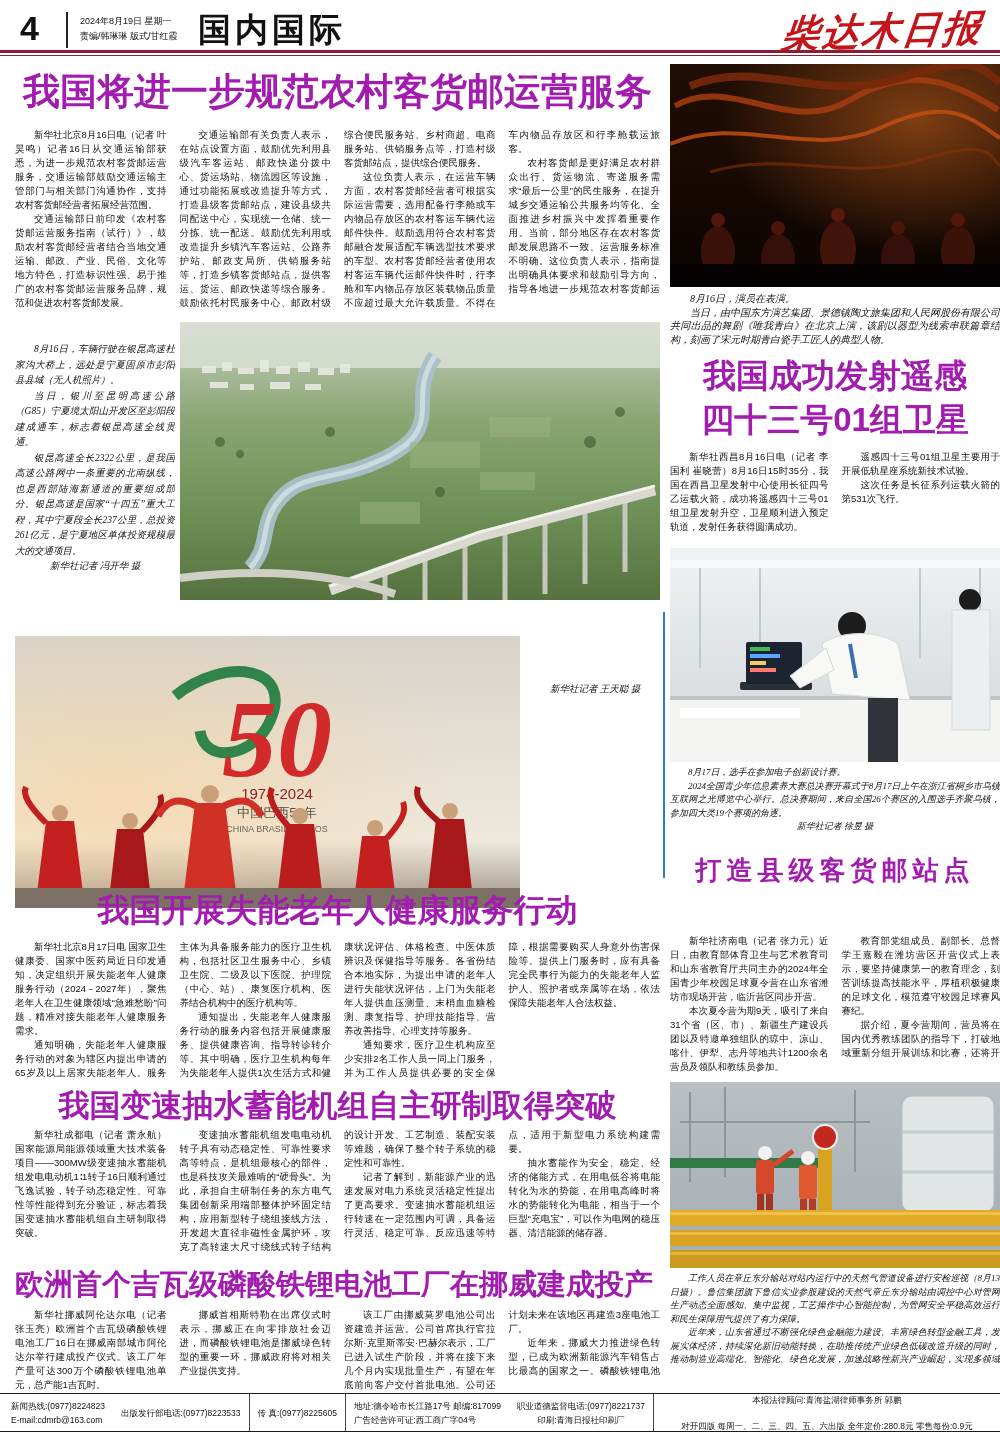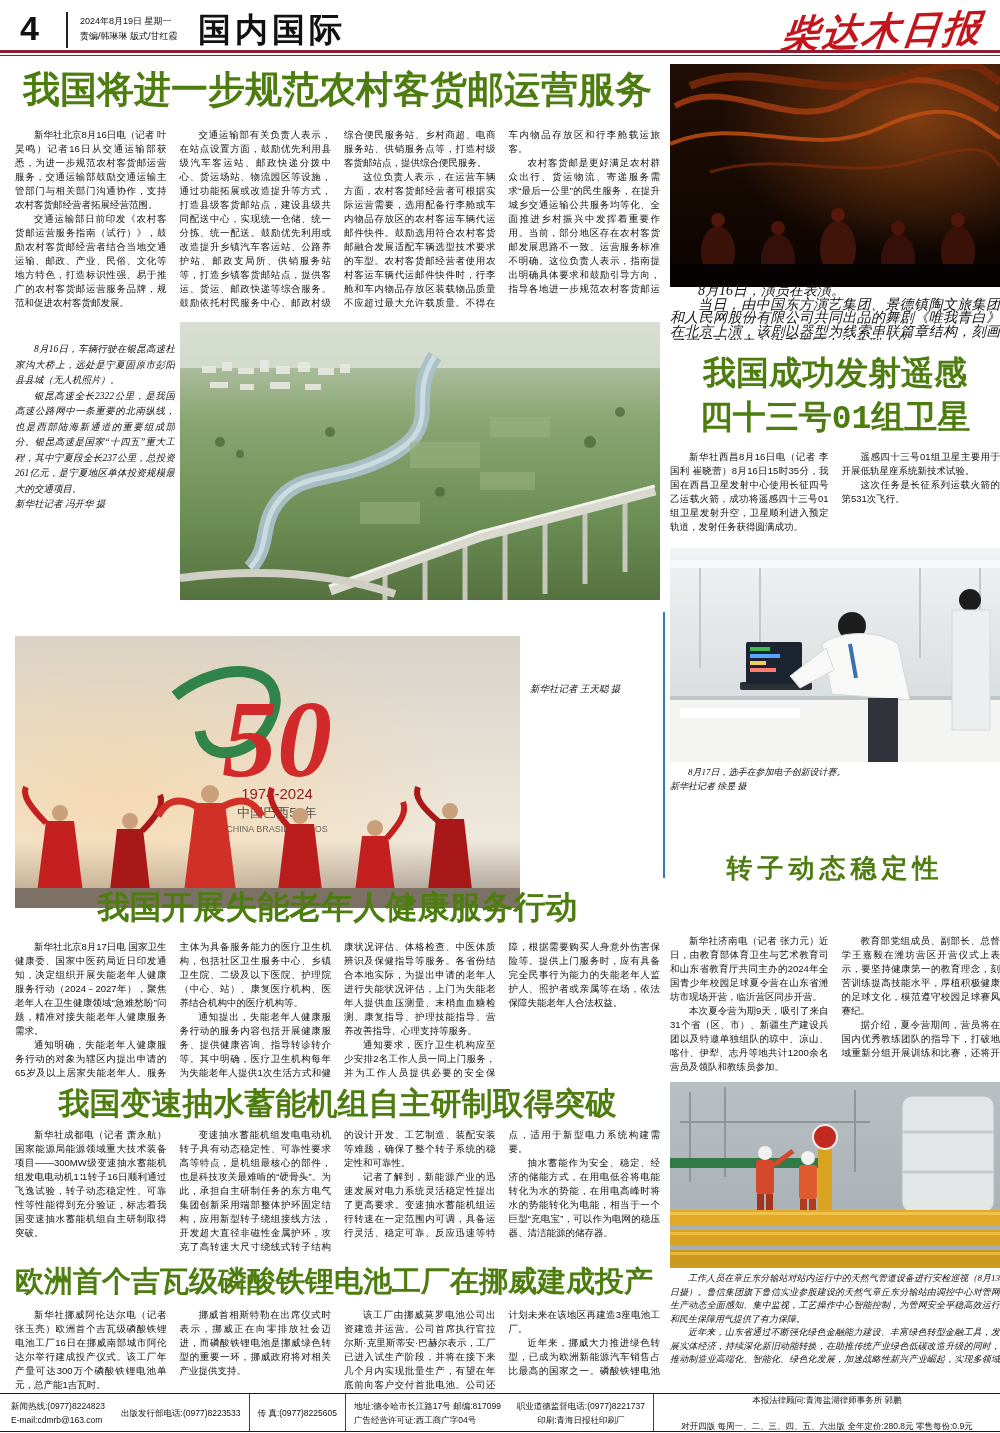--- a/index.html
+++ b/index.html
@@ -10,33 +10,33 @@
   .pageno{position:absolute;left:2px;top:0px;font-size:34px;font-weight:bold;line-height:40px;}
   .hdr-div{position:absolute;left:48px;top:4px;width:2px;height:36px;background:#222;}
   .hdr-meta{position:absolute;left:62px;top:6px;font-size:9px;line-height:15px;white-space:nowrap;}
   .section-title{position:absolute;left:180px;top:0px;font-size:33px;font-weight:900;letter-spacing:4px;
         font-family:Liberation Mono, monospace;}
   .masthead{position:absolute;right:4px;top:-2px;font-size:38px;font-weight:900;font-style:italic;
         transform:skewX(-8deg) rotate(-2deg);letter-spacing:2px;font-family:"Liberation Serif",serif;}
   .rule1{position:absolute;left:0;top:50px;width:1000px;height:3px;}
   .rule2{position:absolute;left:0;top:55px;width:1000px;height:1px;}
   
-  .headline{position:absolute;font-weight:900;text-align:center;white-space:nowrap;color:#4d7c0f;
-        font-family:Liberation Mono, monospace;}
+  .headline{position:absolute;font-weight:900;text-align:center;white-space:nowrap;color:#a21caf;
+        font-family:Liberation Sans, sans-serif;}
   
   .body{position:absolute;font-size:9.5px;line-height:14px;text-align:justify;
         column-gap:13px;column-fill:auto;overflow:hidden;}
   .body .para{margin:0;text-indent:2em;}
   .cols4{column-count:4;}
   .cols2{column-count:2;}
   
   .caption{position:absolute;font-size:9.5px;line-height:15.5px;text-align:justify;overflow:hidden;
         font-family:"Liberation Serif",serif;font-style:italic;}
   .caption .para{margin:0;text-indent:2em;}
-  .byline{text-align:left;margin:0;}
+  .byline{text-align:center;margin:0;}
   
   figure{margin:0;position:absolute;overflow:hidden;background:#ccc;}
   figure svg{display:block;}
   .col-rule{position:absolute;width:2px;background:#2a7fc1;}
   
   .footer{position:absolute;left:0;top:1393px;width:1000px;height:37px;
         border-top:1px solid #1a1a1a;border-bottom:1px solid #1a1a1a;
         display:flex;align-items:stretch;font-size:8.5px;line-height:14px;}
   .fcell{padding:4px 8px;display:flex;flex-direction:column;justify-content:center;white-space:nowrap;}
   .fcell.bl{border-left:1px solid #444;}
@@ -66,20 +66,21 @@
       <p class="para">新华社北京8月16日电（记者 叶昊鸣）记者16日从交通运输部获悉，为进一步规范农村客货邮运营服务，交通运输部鼓励交通运输主管部门与相关部门沟通协作，支持农村客货邮经营者拓展经营范围。</p>
       <p class="para">交通运输部日前印发《农村客货邮运营服务指南（试行）》，鼓励农村客货邮经营者结合当地交通运输、邮政、产业、民俗、文化等地方特色，打造标识性强、易于推广的农村客货邮运营服务品牌，规范和促进农村客货邮发展。</p>
       <p class="para">交通运输部有关负责人表示，在站点设置方面，鼓励优先利用县级汽车客运站、邮政快递分拨中心、货运场站、物流园区等设施，通过功能拓展或改造提升等方式，打造县级客货邮站点，建设县级共同配送中心，实现统一仓储、统一分拣、统一配送。鼓励优先利用或改造提升乡镇汽车客运站、公路养护站、邮政支局所、供销服务站等，打造乡镇客货邮站点，提供客运、货运、邮政快递等综合服务。鼓励依托村民服务中心、邮政村级综合便民服务站、乡村商超、电商服务站、供销服务点等，打造村级客货邮站点，提供综合便民服务。</p>
       <p class="para">这位负责人表示，在运营车辆方面，农村客货邮经营者可根据实际运营需要，选用配备行李舱或车内物品存放区的农村客运车辆代运邮件快件。鼓励选用符合农村客货邮融合发展适配车辆选型技术要求的车型。农村客货邮经营者使用农村客运车辆代运邮件快件时，行李舱和车内物品存放区装载物品质量不应超过最大允许载质量。不得在车内物品存放区和行李舱载运旅客。</p>
       <p class="para">农村客货邮是更好满足农村群众出行、货运物流、寄递服务需求“最后一公里”的民生服务，在提升城乡交通运输公共服务均等化、全面推进乡村振兴中发挥着重要作用。当前，部分地区存在农村客货邮发展思路不一致、运营服务标准不明确。这位负责人表示，指南提出明确具体要求和鼓励引导方向，指导各地进一步规范农村客货邮运营服务，提升服务质量，推动农村客货邮健康可持续发展。</p>
     </div>
 
   <div class="caption" style="left:15px;top:342px;width:160px;height:228px;">
     <div>
         <p class="para">8月16日，车辆行驶在银昆高速杜家沟大桥上，远处是宁夏固原市彭阳县县城（无人机照片）。</p>
+        <p class="para">当日，银川至昆明高速公路（G85）宁夏境太阳山开发区至彭阳段建成通车，标志着银昆高速全线贯通。</p>
         <p class="para">银昆高速全长2322公里，是我国高速公路网中一条重要的北南纵线，也是西部陆海新通道的重要组成部分。银昆高速是国家“十四五”重大工程，其中宁夏段全长237公里，总投资261亿元，是宁夏地区单体投资规模最大的交通项目。</p>
       </div>
     <p class="byline">新华社记者 冯开华 摄</p>
   </div>
   <figure style="left:180px;top:322px;width:480px;height:278px;">
     <svg width="480" height="278" viewBox="0 0 480 278">
       <defs>
         <linearGradient id="land" x1="0" y1="0" x2="0" y2="1">
           <stop offset="0" stop-color="#c6cfc0"></stop>
             <stop offset="0.35" stop-color="#8aa673"></stop>
@@ -258,21 +259,21 @@
             <circle cy="-31" r="7" fill="#4c150a"></circle>
           </g>
         <g transform="translate(288,188)">
             <ellipse rx="17" ry="26" fill="#3a120a"></ellipse>
             <circle cy="-32" r="7" fill="#52170b"></circle>
           </g>
       </g>
       <rect y="200" width="330" height="23" fill="#050201"></rect>
     </svg>
   </figure>
-  <div class="caption" style="left:670px;top:284px;width:330px;height:56px;font-size:14px;line-height:13.5px;">
+  <div class="caption" style="left:670px;top:292px;width:330px;height:56px;font-size:10px;line-height:13.5px;">
     <div>
         <p class="para">8月16日，演员在表演。</p>
         <p class="para">当日，由中国东方演艺集团、景德镇陶文旅集团和人民网股份有限公司共同出品的舞剧《唯我青白》在北京上演，该剧以器型为线索串联篇章结构，刻画了宋元时期青白瓷手工匠人的典型人物。</p>
       </div>
     <p class="byline">新华社记者 邢广利 摄</p>
   </div>
 
   <div class="headline" style="left:670px;top:354px;width:330px;font-size:33px;line-height:44px;">
     <div>我国成功发射遥感</div>
     <div>四十三号01组卫星</div>
@@ -320,26 +321,27 @@
       <g>
         <circle cx="300" cy="52" r="11" fill="#1c1c1c"></circle>
         <rect x="282" y="62" width="38" height="120" fill="#eceff0" stroke="#d5d8da"></rect>
       </g>
       <rect x="10" y="160" width="120" height="10" fill="#ffffff"></rect>
     </svg>
   </figure>
   <div class="caption" style="left:670px;top:766px;width:330px;height:80px;font-size:9px;line-height:13.5px;">
     <div>
         <p class="para">8月17日，选手在参加电子创新设计赛。</p>
+        <p class="para">2024全国青少年信息素养大赛总决赛开幕式于8月17日上午在浙江省桐乡市乌镇互联网之光博览中心举行。总决赛期间，来自全国26个赛区的入围选手齐聚乌镇，参加四大类19个赛项的角逐。</p>
       </div>
     <p class="byline">新华社记者 徐昱 摄</p>
   </div>
 
   <div class="headline" style="left:670px;top:852px;width:330px;font-size:26px;line-height:37px;">
-    <div style="letter-spacing:5px;">转子动态稳定性</div>
+    <div style="letter-spacing:5px;">打造县级客货邮站点</div>
   </div>
   <div class="body cols2" style="left:670px;top:934px;width:330px;height:146px;">
       <p class="para">新华社济南电（记者 张力元）近日，由教育部体育卫生与艺术教育司和山东省教育厅共同主办的2024年全国青少年校园足球夏令营在山东省潍坊市现场开营，临沂营区同步开营。</p>
       <p class="para">本次夏令营为期9天，吸引了来自31个省（区、市）、新疆生产建设兵团以及特邀单独组队的琼中、凉山、喀什、伊犁、志丹等地共计1200余名营员及领队和教练员参加。</p>
       <p class="para">教育部党组成员、副部长、总督学王嘉毅在潍坊营区开营仪式上表示，要坚持健康第一的教育理念，刻苦训练提高技能水平，厚植积极健康的足球文化，模范遵守校园足球赛风赛纪。</p>
       <p class="para">据介绍，夏令营期间，营员将在国内优秀教练团队的指导下，打破地域重新分组开展训练和比赛，还将开展爱国主义教育、名家讲座、球星探营等文化活动。</p>
     </div>
 
   <figure style="left:670px;top:1082px;width:330px;height:186px;">
     <svg width="330" height="186" viewBox="0 0 330 186">

